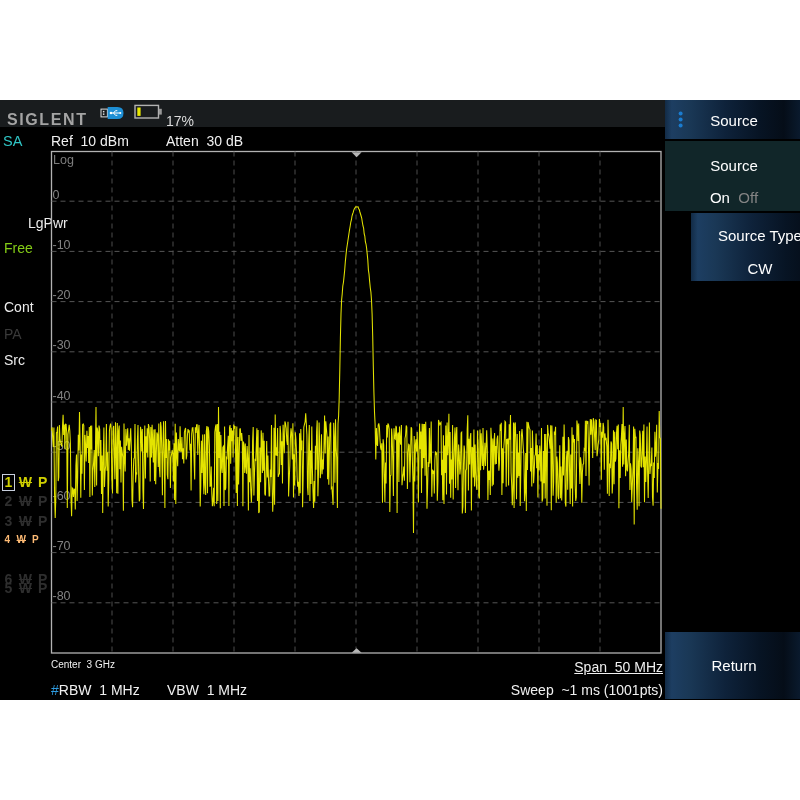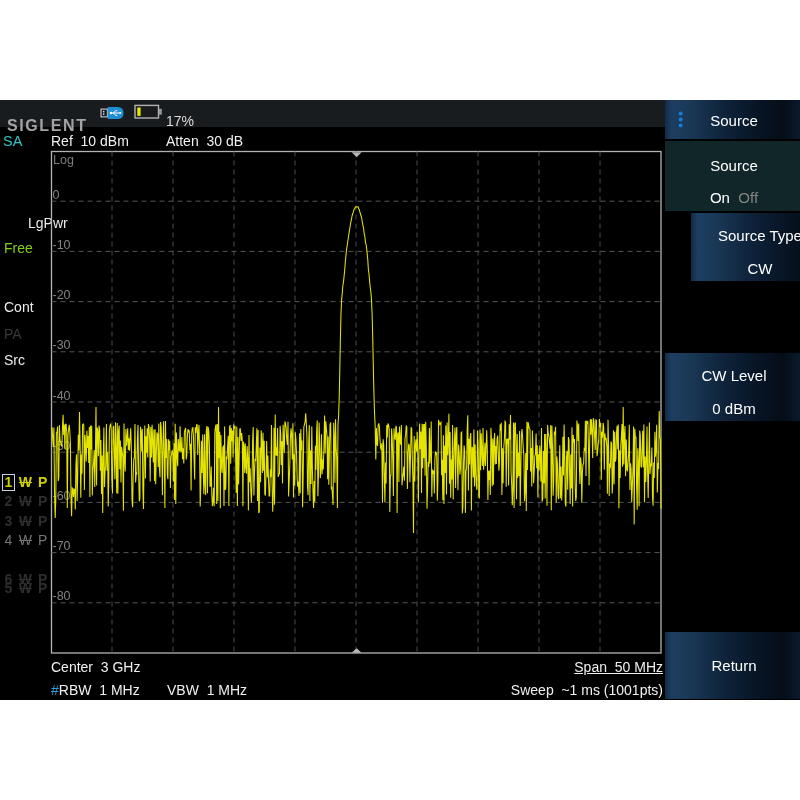--- a/index.html
+++ b/index.html
@@ -5,21 +5,21 @@
 #screen{position:absolute;left:0;top:100px;width:800px;height:600px;background:#000;}
 .abs{position:absolute;white-space:nowrap;}
 .menu-item{position:absolute;left:665px;width:135px;color:#fff;font-size:15px;
  background:linear-gradient(90deg,#122b46 0%,#1d3e62 5%,#1a3856 18%,#0e223a 45%,#071424 70%,#050d18 88%,#0a1a2d 100%);}
 .mlabel{position:absolute;width:100%;text-align:center;text-indent:3px;}
 </style></head><body>
 <div id="page">
 <div id="screen">
 
 <div class="abs" style="left:0;top:0;width:665px;height:27px;background:#191c1e;"></div>
-<div class="abs" style="left:7px;top:17px;color:#a4a4a4;font-size:16px;font-weight:bold;letter-spacing:1.6px;">SIGLENT</div>
+<div class="abs" style="left:7px;top:11px;color:#a4a4a4;font-size:16px;font-weight:bold;letter-spacing:1.6px;">SIGLENT</div>
 
 <svg class="abs" style="left:100px;top:5.5px;" width="24" height="14" viewBox="0 0 24 14">
   <rect x="1" y="3.1" width="6.4" height="7.8" fill="none" stroke="#dcdcdc" stroke-width="1"></rect>
   <rect x="2.9" y="4.9" width="1.5" height="1.5" fill="#dcdcdc"></rect>
   <rect x="2.9" y="7.4" width="1.5" height="1.5" fill="#dcdcdc"></rect>
   <path d="M7.7 1 L17.5 1 Q23.5 1 23.5 7 Q23.5 13 17.5 13 L7.7 13 Z" fill="#1e8fd5"></path>
   <circle cx="11" cy="7" r="1.3" fill="#fff"></circle>
   <line x1="11" y1="7" x2="20" y2="7" stroke="#fff" stroke-width="1"></line>
   <path d="M13.5 7 L15.5 4.7 L17.3 4.7" stroke="#fff" stroke-width="1" fill="none"></path>
   <path d="M13.5 7 L15.5 9.3 L17.3 9.3" stroke="#fff" stroke-width="1" fill="none"></path>
@@ -39,21 +39,21 @@
 
 <div class="abs" style="left:4px;top:115px;color:#ececec;font-size:14px;margin-left:24px;">LgPwr</div>
 <div class="abs" style="left:4px;top:140px;color:#84cc16;font-size:14px;">Free</div>
 <div class="abs" style="left:4px;top:199px;color:#ececec;font-size:14px;">Cont</div>
 <div class="abs" style="left:4px;top:226px;color:#3a3a3a;font-size:14px;">PA</div>
 <div class="abs" style="left:4px;top:252px;color:#ececec;font-size:14px;">Src</div>
 
 <div class="abs" style="left:2px;top:373.5px;width:50px;height:19px;font-size:14px;font-weight:bold;color:#d0d000;"><span style="display:inline-block;border:1px solid #c8cfdd;padding:0 1.5px;line-height:15.5px;">1</span><span style="margin-left:4px;text-decoration:line-through;">W</span><span style="margin-left:6px;">P</span></div>
 <div class="abs" style="left:2px;top:393.3px;width:50px;height:19px;font-size:14px;font-weight:bold;color:#2e2e2e;"><span style="display:inline-block;padding:0 2.5px;line-height:16px;">2</span><span style="margin-left:4px;text-decoration:line-through;">W</span><span style="margin-left:6px;">P</span></div>
 <div class="abs" style="left:2px;top:412.6px;width:50px;height:19px;font-size:14px;font-weight:bold;color:#2e2e2e;"><span style="display:inline-block;padding:0 2.5px;line-height:16px;">3</span><span style="margin-left:4px;text-decoration:line-through;">W</span><span style="margin-left:6px;">P</span></div>
-<div class="abs" style="left:2px;top:431.9px;width:50px;height:19px;font-size:14px;font-weight:normal;color:#737373;"><span style="display:inline-block;padding:0 2.5px;line-height:16px;">4</span><span style="margin-left:4px;text-decoration:line-through;">W</span><span style="margin-left:6px;">P</span></div>
+<div class="abs" style="left:2px;top:431.9px;width:50px;height:19px;font-size:10px;font-weight:bold;color:#fdba74;"><span style="display:inline-block;padding:0 2.5px;line-height:16px;">4</span><span style="margin-left:4px;text-decoration:line-through;">W</span><span style="margin-left:6px;">P</span></div>
 <div class="abs" style="left:2px;top:451.2px;width:50px;height:19px;font-size:14px;font-weight:bold;color:#2e2e2e;margin-top:29px;"><span style="display:inline-block;padding:0 2.5px;line-height:16px;">5</span><span style="margin-left:4px;text-decoration:line-through;">W</span><span style="margin-left:6px;">P</span></div>
 <div class="abs" style="left:2px;top:470.5px;width:50px;height:19px;font-size:14px;font-weight:bold;color:#2e2e2e;"><span style="display:inline-block;padding:0 2.5px;line-height:16px;">6</span><span style="margin-left:4px;text-decoration:line-through;">W</span><span style="margin-left:6px;">P</span></div>
 
 <svg class="abs" style="left:0;top:0;" width="666" height="600" viewBox="0 0 666 600">
   <rect x="51.5" y="51.5" width="609.5" height="501.5" fill="none" stroke="#b2b2b2" stroke-width="1.3"></rect>
   <line x1="112" y1="51.5" x2="112" y2="553" stroke="#4d4d4d" stroke-width="1" stroke-dasharray="5 4"></line>
         <line x1="173" y1="51.5" x2="173" y2="553" stroke="#4d4d4d" stroke-width="1" stroke-dasharray="5 4"></line>
         <line x1="234" y1="51.5" x2="234" y2="553" stroke="#4d4d4d" stroke-width="1" stroke-dasharray="5 4"></line>
         <line x1="295" y1="51.5" x2="295" y2="553" stroke="#4d4d4d" stroke-width="1" stroke-dasharray="5 4"></line>
         <line x1="356" y1="51.5" x2="356" y2="553" stroke="#4d4d4d" stroke-width="1" stroke-dasharray="5 4"></line>
@@ -78,21 +78,21 @@
         <text x="52.5" y="299.5" fill="#828282" font-size="12.5">-40</text>
         <text x="52.5" y="349.7" fill="#828282" font-size="12.5">-50</text>
         <text x="52.5" y="399.9" fill="#828282" font-size="12.5">-60</text>
         <text x="52.5" y="450.1" fill="#828282" font-size="12.5">-70</text>
         <text x="52.5" y="500.3" fill="#828282" font-size="12.5">-80</text>
   <polyline points="51.5,330.6 52.1,327.4 52.7,338.6 53.3,347.0 53.9,327.4 54.5,391.7 55.2,418.0 55.8,398.7 56.4,332.8 57.0,332.2 57.6,326.6 58.2,381.1 58.8,377.3 59.4,325.1 60.0,339.7 60.6,342.2 61.3,345.0 61.9,346.5 62.5,326.8 63.1,314.8 63.7,334.9 64.3,324.4 64.9,349.2 65.5,324.2 66.1,324.4 66.7,332.5 67.3,408.1 68.0,334.2 68.6,329.7 69.2,324.9 69.8,330.7 70.4,343.2 71.0,398.4 71.6,416.2 72.2,388.0 72.8,388.9 73.4,397.0 74.1,389.1 74.7,389.4 75.3,409.6 75.9,365.6 76.5,354.5 77.1,401.0 77.7,376.5 78.3,334.7 78.9,350.6 79.5,312.0 80.1,342.7 80.8,397.8 81.4,354.5 82.0,373.8 82.6,324.7 83.2,324.0 83.8,325.3 84.4,390.1 85.0,334.9 85.6,345.5 86.2,361.4 86.9,330.7 87.5,347.9 88.1,335.9 88.7,363.1 89.3,326.9 89.9,397.0 90.5,325.7 91.1,349.4 91.7,325.4 92.3,395.6 92.9,371.1 93.6,362.5 94.2,350.0 94.8,387.1 95.4,353.8 96.0,307.0 96.6,385.4 97.2,327.6 97.8,331.9 98.4,356.2 99.0,325.5 99.7,329.3 100.3,370.7 100.9,340.0 101.5,393.9 102.1,355.5 102.7,413.0 103.3,356.6 103.9,327.5 104.5,387.0 105.1,371.5 105.7,365.7 106.4,323.9 107.0,370.7 107.6,352.2 108.2,406.5 108.8,379.0 109.4,331.0 110.0,326.1 110.6,323.6 111.2,328.2 111.8,378.6 112.5,393.5 113.1,327.8 113.7,325.9 114.3,354.4 114.9,379.3 115.5,322.3 116.1,351.1 116.7,393.2 117.3,323.0 117.9,393.7 118.5,331.1 119.2,325.5 119.8,369.3 120.4,340.6 121.0,382.4 121.6,346.7 122.2,352.2 122.8,357.4 123.4,410.8 124.0,323.4 124.6,359.5 125.2,371.5 125.9,329.0 126.5,345.8 127.1,338.9 127.7,328.2 128.3,349.9 128.9,338.2 129.5,350.6 130.1,338.6 130.7,328.2 131.3,345.6 132.0,399.9 132.6,407.2 133.2,374.6 133.8,358.7 134.4,357.9 135.0,324.0 135.6,382.5 136.2,373.2 136.8,373.7 137.4,340.6 138.0,325.0 138.7,375.9 139.3,401.3 139.9,399.0 140.5,326.8 141.1,331.1 141.7,351.4 142.3,329.0 142.9,389.4 143.5,409.1 144.1,356.7 144.8,325.6 145.4,378.4 146.0,336.2 146.6,352.7 147.2,328.2 147.8,357.4 148.4,324.0 149.0,326.6 149.6,338.7 150.2,381.5 150.8,326.9 151.5,357.4 152.1,324.8 152.7,341.1 153.3,362.6 153.9,329.4 154.5,381.1 155.1,329.3 155.7,384.3 156.3,354.6 156.9,332.4 157.6,334.5 158.2,366.9 158.8,323.4 159.4,368.2 160.0,377.2 160.6,321.9 161.2,327.3 161.8,352.1 162.4,395.3 163.0,342.4 163.6,321.3 164.3,361.3 164.9,407.9 165.5,321.1 166.1,358.1 166.7,339.1 167.3,374.7 167.9,379.2 168.5,339.2 169.1,350.5 169.7,340.7 170.4,387.9 171.0,357.6 171.6,354.0 172.2,350.2 172.8,353.6 173.4,381.4 174.0,343.2 174.6,399.9 175.2,323.8 175.8,404.0 176.4,332.4 177.1,355.8 177.7,366.2 178.3,339.1 178.9,349.0 179.5,351.4 180.1,326.2 180.7,351.2 181.3,351.0 181.9,336.9 182.5,359.3 183.2,348.3 183.8,363.5 184.4,332.2 185.0,329.6 185.6,328.0 186.2,359.4 186.8,355.5 187.4,335.7 188.0,329.1 188.6,331.5 189.2,330.3 189.9,350.4 190.5,343.7 191.1,390.6 191.7,333.8 192.3,327.8 192.9,327.6 193.5,337.4 194.1,360.7 194.7,379.6 195.3,327.3 196.0,332.9 196.6,324.7 197.2,324.7 197.8,354.9 198.4,331.7 199.0,324.9 199.6,349.8 200.2,406.6 200.8,385.3 201.4,340.8 202.0,372.9 202.7,334.4 203.3,374.7 203.9,394.3 204.5,334.3 205.1,385.1 205.7,395.0 206.3,331.2 206.9,326.0 207.5,393.2 208.1,326.8 208.8,331.3 209.4,345.8 210.0,386.8 210.6,385.3 211.2,366.6 211.8,393.4 212.4,406.3 213.0,401.2 213.6,387.7 214.2,406.2 214.8,332.3 215.5,326.7 216.1,324.4 216.7,404.1 217.3,323.9 217.9,400.9 218.5,307.1 219.1,358.0 219.7,331.7 220.3,408.3 220.9,334.9 221.6,367.0 222.2,373.0 222.8,347.5 223.4,346.4 224.0,406.1 224.6,326.6 225.2,390.0 225.8,388.0 226.4,357.5 227.0,358.3 227.6,346.2 228.3,335.7 228.9,406.0 229.5,327.6 230.1,325.1 230.7,363.8 231.3,328.0 231.9,341.1 232.5,330.6 233.1,357.4 233.7,324.6 234.4,327.4 235.0,326.0 235.6,353.0 236.2,392.9 236.8,326.5 237.4,406.0 238.0,337.0 238.6,384.4 239.2,355.9 239.8,329.0 240.4,328.9 241.1,341.0 241.7,333.0 242.3,340.8 242.9,406.2 243.5,341.6 244.1,346.0 244.7,372.9 245.3,343.4 245.9,367.0 246.5,373.8 247.1,346.1 247.8,359.0 248.4,410.5 249.0,335.1 249.6,382.3 250.2,368.3 250.8,390.0 251.4,402.6 252.0,384.7 252.6,341.3 253.2,326.9 253.9,395.4 254.5,372.9 255.1,358.7 255.7,361.1 256.3,345.2 256.9,328.3 257.5,401.1 258.1,330.0 258.7,413.0 259.3,411.7 259.9,347.4 260.6,382.3 261.2,330.4 261.8,341.3 262.4,373.1 263.0,332.7 263.6,370.8 264.2,340.7 264.8,393.8 265.4,395.6 266.0,373.7 266.7,340.9 267.3,377.5 267.9,355.4 268.5,378.9 269.1,396.0 269.7,396.0 270.3,369.6 270.9,377.1 271.5,324.9 272.1,383.1 272.7,411.7 273.4,392.5 274.0,327.8 274.6,404.8 275.2,314.6 275.8,355.5 276.4,347.2 277.0,356.0 277.6,328.1 278.2,376.9 278.8,374.6 279.5,373.6 280.1,325.9 280.7,333.6 281.3,365.1 281.9,341.3 282.5,383.6 283.1,324.7 283.7,339.4 284.3,353.2 284.9,321.4 285.5,323.4 286.2,328.4 286.8,340.8 287.4,344.9 288.0,321.7 288.6,396.5 289.2,379.6 289.8,365.4 290.4,338.8 291.0,328.3 291.6,333.2 292.3,359.5 292.9,323.3 293.5,397.5 294.1,354.3 294.7,385.6 295.3,332.3 295.9,339.1 296.5,351.6 297.1,376.6 297.7,386.7 298.3,381.7 299.0,396.0 299.6,333.3 300.2,393.2 300.8,328.9 301.4,350.3 302.0,340.5 302.6,407.2 303.2,375.1 303.8,327.4 304.4,324.5 305.1,322.0 305.7,313.3 306.3,323.6 306.9,334.7 307.5,387.0 308.1,395.1 308.7,343.7 309.3,324.9 309.9,401.0 310.5,350.6 311.1,384.1 311.8,326.6 312.4,369.2 313.0,392.0 313.6,408.0 314.2,381.0 314.8,401.7 315.4,345.8 316.0,369.7 316.6,332.3 317.2,320.4 317.9,396.2 318.5,373.3 319.1,322.5 319.7,345.0 320.3,378.1 320.9,369.1 321.5,334.2 322.1,374.3 322.7,359.4 323.3,369.4 323.9,348.0 324.6,315.4 325.2,353.4 325.8,321.3 326.4,328.5 327.0,336.0 327.6,379.3 328.2,336.5 328.8,384.8 329.4,351.6 330.0,324.6 330.7,322.4 331.3,388.4 331.9,387.5 332.5,395.5 333.1,404.9 333.7,322.8 334.3,337.5 334.9,382.7 335.5,319.2 336.1,347.5 336.7,357.6 337.4,408.0 338.0,324.0 338.6,316.0 339.2,298.0 339.8,270.0 340.4,238.0 341.0,214.0 341.6,200.0 342.2,194.0 342.8,186.0 343.5,182.0 344.1,176.0 344.7,170.0 345.3,162.0 345.9,156.0 346.5,150.0 347.1,146.0 347.7,142.0 348.3,138.0 348.9,134.0 349.5,130.0 350.2,126.0 350.8,122.0 351.4,120.0 352.0,116.0 352.6,114.0 353.2,112.4 353.8,110.1 354.4,108.8 355.0,107.9 355.6,106.9 356.2,107.0 356.9,106.8 357.5,107.0 358.1,106.9 358.7,108.8 359.3,109.6 359.9,112.0 360.5,114.0 361.1,116.0 361.7,118.0 362.3,122.0 363.0,126.0 363.6,128.0 364.2,134.0 364.8,136.0 365.4,142.0 366.0,144.0 366.6,148.0 367.2,154.0 367.8,160.0 368.4,170.0 369.0,174.0 369.7,182.0 370.3,188.0 370.9,192.0 371.5,200.0 372.1,214.0 372.7,236.0 373.3,266.0 373.9,292.0 374.5,312.0 375.1,324.0 375.8,359.5 376.4,328.0 377.0,344.0 377.6,345.9 378.2,325.2 378.8,323.3 379.4,326.9 380.0,339.9 380.6,347.6 381.2,350.0 381.8,343.2 382.5,402.7 383.1,339.2 383.7,344.9 384.3,376.7 384.9,401.9 385.5,362.4 386.1,383.4 386.7,325.1 387.3,337.6 387.9,323.5 388.6,325.0 389.2,329.1 389.8,412.0 390.4,375.6 391.0,375.2 391.6,328.6 392.2,337.1 392.8,361.2 393.4,396.1 394.0,328.2 394.6,338.4 395.3,339.2 395.9,325.8 396.5,327.5 397.1,413.1 397.7,334.4 398.3,332.5 398.9,382.1 399.5,326.5 400.1,339.7 400.7,344.7 401.4,325.1 402.0,385.3 402.6,377.6 403.2,374.2 403.8,366.6 404.4,380.7 405.0,338.5 405.6,335.3 406.2,325.5 406.8,327.1 407.4,389.0 408.1,353.1 408.7,344.4 409.3,345.0 409.9,382.3 410.5,357.9 411.1,327.3 411.7,328.7 412.3,357.3 412.9,379.7 413.5,433.0 414.2,336.0 414.8,381.5 415.4,344.7 416.0,339.3 416.6,351.6 417.2,331.9 417.8,356.1 418.4,402.5 419.0,353.1 419.6,323.4 420.2,349.3 420.9,331.6 421.5,392.9 422.1,323.7 422.7,368.2 423.3,323.9 423.9,358.0 424.5,324.1 425.1,375.8 425.7,321.8 426.3,346.3 427.0,408.7 427.6,386.9 428.2,361.9 428.8,366.9 429.4,328.1 430.0,363.4 430.6,352.2 431.2,321.5 431.8,396.8 432.4,369.6 433.0,374.0 433.7,370.6 434.3,393.5 434.9,360.0 435.5,351.3 436.1,354.0 436.7,353.1 437.3,400.8 437.9,381.4 438.5,319.9 439.1,322.2 439.8,324.7 440.4,323.2 441.0,322.4 441.6,375.2 442.2,359.7 442.8,400.2 443.4,335.3 444.0,404.0 444.6,345.6 445.2,373.0 445.8,325.5 446.5,394.4 447.1,322.6 447.7,355.2 448.3,340.9 448.9,313.7 449.5,383.8 450.1,332.1 450.7,397.8 451.3,359.6 451.9,379.5 452.6,325.1 453.2,399.6 453.8,362.6 454.4,340.8 455.0,327.5 455.6,387.9 456.2,334.6 456.8,327.0 457.4,364.6 458.0,390.3 458.6,344.5 459.3,355.6 459.9,374.5 460.5,367.9 461.1,332.9 461.7,332.2 462.3,413.5 462.9,406.8 463.5,365.3 464.1,345.6 464.7,351.0 465.4,413.1 466.0,370.7 466.6,368.8 467.2,329.7 467.8,315.3 468.4,390.6 469.0,338.8 469.6,364.6 470.2,337.5 470.8,333.0 471.4,410.6 472.1,346.9 472.7,348.4 473.3,377.4 473.9,329.6 474.5,386.4 475.1,344.5 475.7,371.9 476.3,385.4 476.9,389.9 477.5,330.4 478.2,347.9 478.8,395.9 479.4,398.4 480.0,329.6 480.6,370.2 481.2,333.3 481.8,351.5 482.4,366.1 483.0,328.0 483.6,369.8 484.2,360.9 484.9,342.7 485.5,366.1 486.1,347.8 486.7,330.3 487.3,349.1 487.9,400.0 488.5,370.8 489.1,380.0 489.7,370.6 490.3,395.1 490.9,327.7 491.6,341.4 492.2,386.2 492.8,338.4 493.4,384.7 494.0,341.4 494.6,333.0 495.2,364.6 495.8,346.0 496.4,363.9 497.0,339.2 497.7,335.6 498.3,351.9 498.9,370.7 499.5,362.4 500.1,324.4 500.7,330.9 501.3,322.8 501.9,395.0 502.5,348.3 503.1,383.2 503.7,349.0 504.4,339.1 505.0,321.3 505.6,322.1 506.2,386.8 506.8,339.0 507.4,344.1 508.0,338.4 508.6,385.6 509.2,324.3 509.8,339.7 510.5,315.0 511.1,372.5 511.7,385.3 512.3,405.2 512.9,387.8 513.5,322.6 514.1,408.1 514.7,324.0 515.3,322.5 515.9,342.4 516.5,399.2 517.2,334.0 517.8,377.7 518.4,352.4 519.0,375.9 519.6,330.9 520.2,406.0 520.8,373.0 521.4,335.2 522.0,329.1 522.6,337.4 523.3,348.3 523.9,355.9 524.5,401.3 525.1,391.8 525.7,353.1 526.3,410.9 526.9,321.7 527.5,370.1 528.1,322.2 528.7,325.3 529.3,328.2 530.0,329.6 530.6,371.6 531.2,348.1 531.8,386.4 532.4,330.6 533.0,349.3 533.6,383.3 534.2,372.2 534.8,356.1 535.4,354.5 536.1,333.4 536.7,368.3 537.3,345.3 537.9,397.5 538.5,354.3 539.1,370.3 539.7,345.6 540.3,354.4 540.9,381.6 541.5,328.0 542.1,401.6 542.8,398.3 543.4,351.1 544.0,383.3 544.6,334.0 545.2,398.4 545.8,333.9 546.4,354.3 547.0,405.7 547.6,324.9 548.2,332.9 548.9,336.4 549.5,342.3 550.1,348.8 550.7,325.2 551.3,410.2 551.9,325.4 552.5,347.7 553.1,395.8 553.7,381.5 554.3,331.5 554.9,335.0 555.6,326.7 556.2,402.8 556.8,356.5 557.4,362.9 558.0,395.5 558.6,399.2 559.2,371.2 559.8,345.3 560.4,398.2 561.0,366.5 561.7,400.6 562.3,380.3 562.9,336.7 563.5,375.4 564.1,324.6 564.7,353.8 565.3,402.8 565.9,406.6 566.5,357.3 567.1,350.7 567.7,389.8 568.4,337.0 569.0,340.4 569.6,372.5 570.2,404.0 570.8,354.4 571.4,388.6 572.0,327.2 572.6,406.5 573.2,334.7 573.8,342.3 574.5,339.1 575.1,384.2 575.7,401.0 576.3,397.3 576.9,320.6 577.5,325.8 578.1,341.1 578.7,323.6 579.3,362.2 579.9,383.9 580.5,357.3 581.2,363.9 581.8,402.8 582.4,372.5 583.0,364.3 583.6,363.9 584.2,349.0 584.8,350.0 585.4,320.7 586.0,376.0 586.6,320.7 587.3,322.7 587.9,321.2 588.5,349.6 589.1,385.6 589.7,339.0 590.3,319.0 590.9,334.7 591.5,319.4 592.1,330.4 592.7,358.0 593.3,318.2 594.0,321.8 594.6,337.3 595.2,350.3 595.8,320.0 596.4,320.4 597.0,356.3 597.6,352.0 598.2,344.3 598.8,339.6 599.4,318.9 600.1,326.8 600.7,323.0 601.3,379.7 601.9,331.7 602.5,337.7 603.1,322.9 603.7,327.4 604.3,369.8 604.9,333.4 605.5,340.0 606.1,337.7 606.8,346.8 607.4,393.7 608.0,319.8 608.6,347.6 609.2,396.0 609.8,363.4 610.4,368.3 611.0,341.5 611.6,343.5 612.2,393.5 612.8,381.0 613.5,330.2 614.1,384.2 614.7,331.7 615.3,361.7 615.9,358.7 616.5,333.1 617.1,325.7 617.7,349.2 618.3,324.6 618.9,408.2 619.6,350.2 620.2,378.0 620.8,345.0 621.4,336.7 622.0,324.1 622.6,366.8 623.2,307.0 623.8,364.4 624.4,335.5 625.0,326.1 625.6,376.2 626.3,339.6 626.9,369.7 627.5,371.2 628.1,361.9 628.7,352.9 629.3,324.7 629.9,389.9 630.5,363.2 631.1,369.1 631.7,402.1 632.4,383.9 633.0,368.5 633.6,326.5 634.2,424.5 634.8,328.8 635.4,337.6 636.0,337.3 636.6,386.4 637.2,409.7 637.8,348.3 638.4,361.7 639.1,406.2 639.7,330.6 640.3,334.8 640.9,365.9 641.5,367.6 642.1,350.4 642.7,330.8 643.3,367.2 643.9,324.4 644.5,402.3 645.2,356.6 645.8,382.0 646.4,360.6 647.0,326.6 647.6,373.1 648.2,398.0 648.8,361.7 649.4,322.6 650.0,373.9 650.6,364.4 651.2,365.1 651.9,347.6 652.5,397.6 653.1,405.8 653.7,362.4 654.3,378.1 654.9,331.7 655.5,356.8 656.1,347.3 656.7,324.8 657.3,392.6 658.0,363.0 658.6,368.9 659.2,311.0 659.8,337.5 660.4,338.4 661.0,408.8" fill="none" stroke="#e4e400" stroke-width="1.05"></polyline>
   <path d="M351.6 52.3 L361.6 52.3 L356.6 57.2 Z" fill="#b6b6b6"></path>
   <path d="M351.6 552.7 L361.6 552.7 L356.6 548.3 Z" fill="#b6b6b6"></path>
 </svg>
 
-<div class="abs" style="left:51px;top:559px;color:#f0f0f0;font-size:14px;text-align:center;">Center&nbsp;&nbsp;3 GHz</div>
+<div class="abs" style="left:51px;top:559px;color:#f0f0f0;font-size:10px;text-align:center;">Center&nbsp;&nbsp;3 GHz</div>
 <div class="abs" style="right:137px;top:559px;color:#f0f0f0;font-size:14px;text-decoration:underline;">Span&nbsp;&nbsp;50 MHz</div>
 <div class="abs" style="left:51px;top:581.5px;color:#f0f0f0;font-size:14px;"><span style="color:#2e9bdf">#</span>RBW&nbsp;&nbsp;1 MHz</div>
 <div class="abs" style="left:167px;top:581.5px;color:#f0f0f0;font-size:14px;">VBW&nbsp;&nbsp;1 MHz</div>
 <div class="abs" style="right:137px;top:581.5px;color:#f0f0f0;font-size:14px;">Sweep&nbsp;&nbsp;~1 ms (1001pts)</div>
 
 <div class="menu-item" style="top:0;height:38.5px;">
   <svg style="position:absolute;left:13px;top:11px;" width="6" height="17" viewBox="0 0 6 17">
     <circle cx="2.6" cy="2.4" r="2" fill="#1a7cd0"></circle>
           <circle cx="2.6" cy="8.4" r="2" fill="#1a7cd0"></circle>
           <circle cx="2.6" cy="14.4" r="2" fill="#1a7cd0"></circle>
@@ -103,21 +103,17 @@
   <div class="mlabel" style="top:16px;">Source</div>
   <div class="mlabel" style="top:48.5px;"><span style="border-bottom:1.5px solid #e8e8e8;padding-bottom:9px;">On</span>&nbsp;&nbsp;<span style="color:#848484">Off</span></div>
 </div>
 <div class="menu-item" style="top:112.5px;height:68.5px;margin-left:26px;">
   <div class="mlabel" style="top:14px;">Source Type</div>
   <div class="mlabel" style="top:47px;">CW</div>
   <svg style="position:absolute;right:5px;top:53px;" width="11" height="9" viewBox="0 0 11 9">
           <path d="M0.5 0.5 L10.5 0.5 L5.5 8.5 Z" fill="#989898"></path>
         </svg>
 </div>
-<div class="menu-item" style="top:253px;height:68px;">
-  <div class="mlabel" style="top:14px;">CW Level</div>
-  <div class="mlabel" style="top:47px;">0 dBm</div>
-</div>
 <div class="menu-item" style="top:531.5px;height:67.5px;">
   <div class="mlabel" style="top:25.5px;">Return</div>
 </div>
 
 </div>
 </div>
 </body></html>

